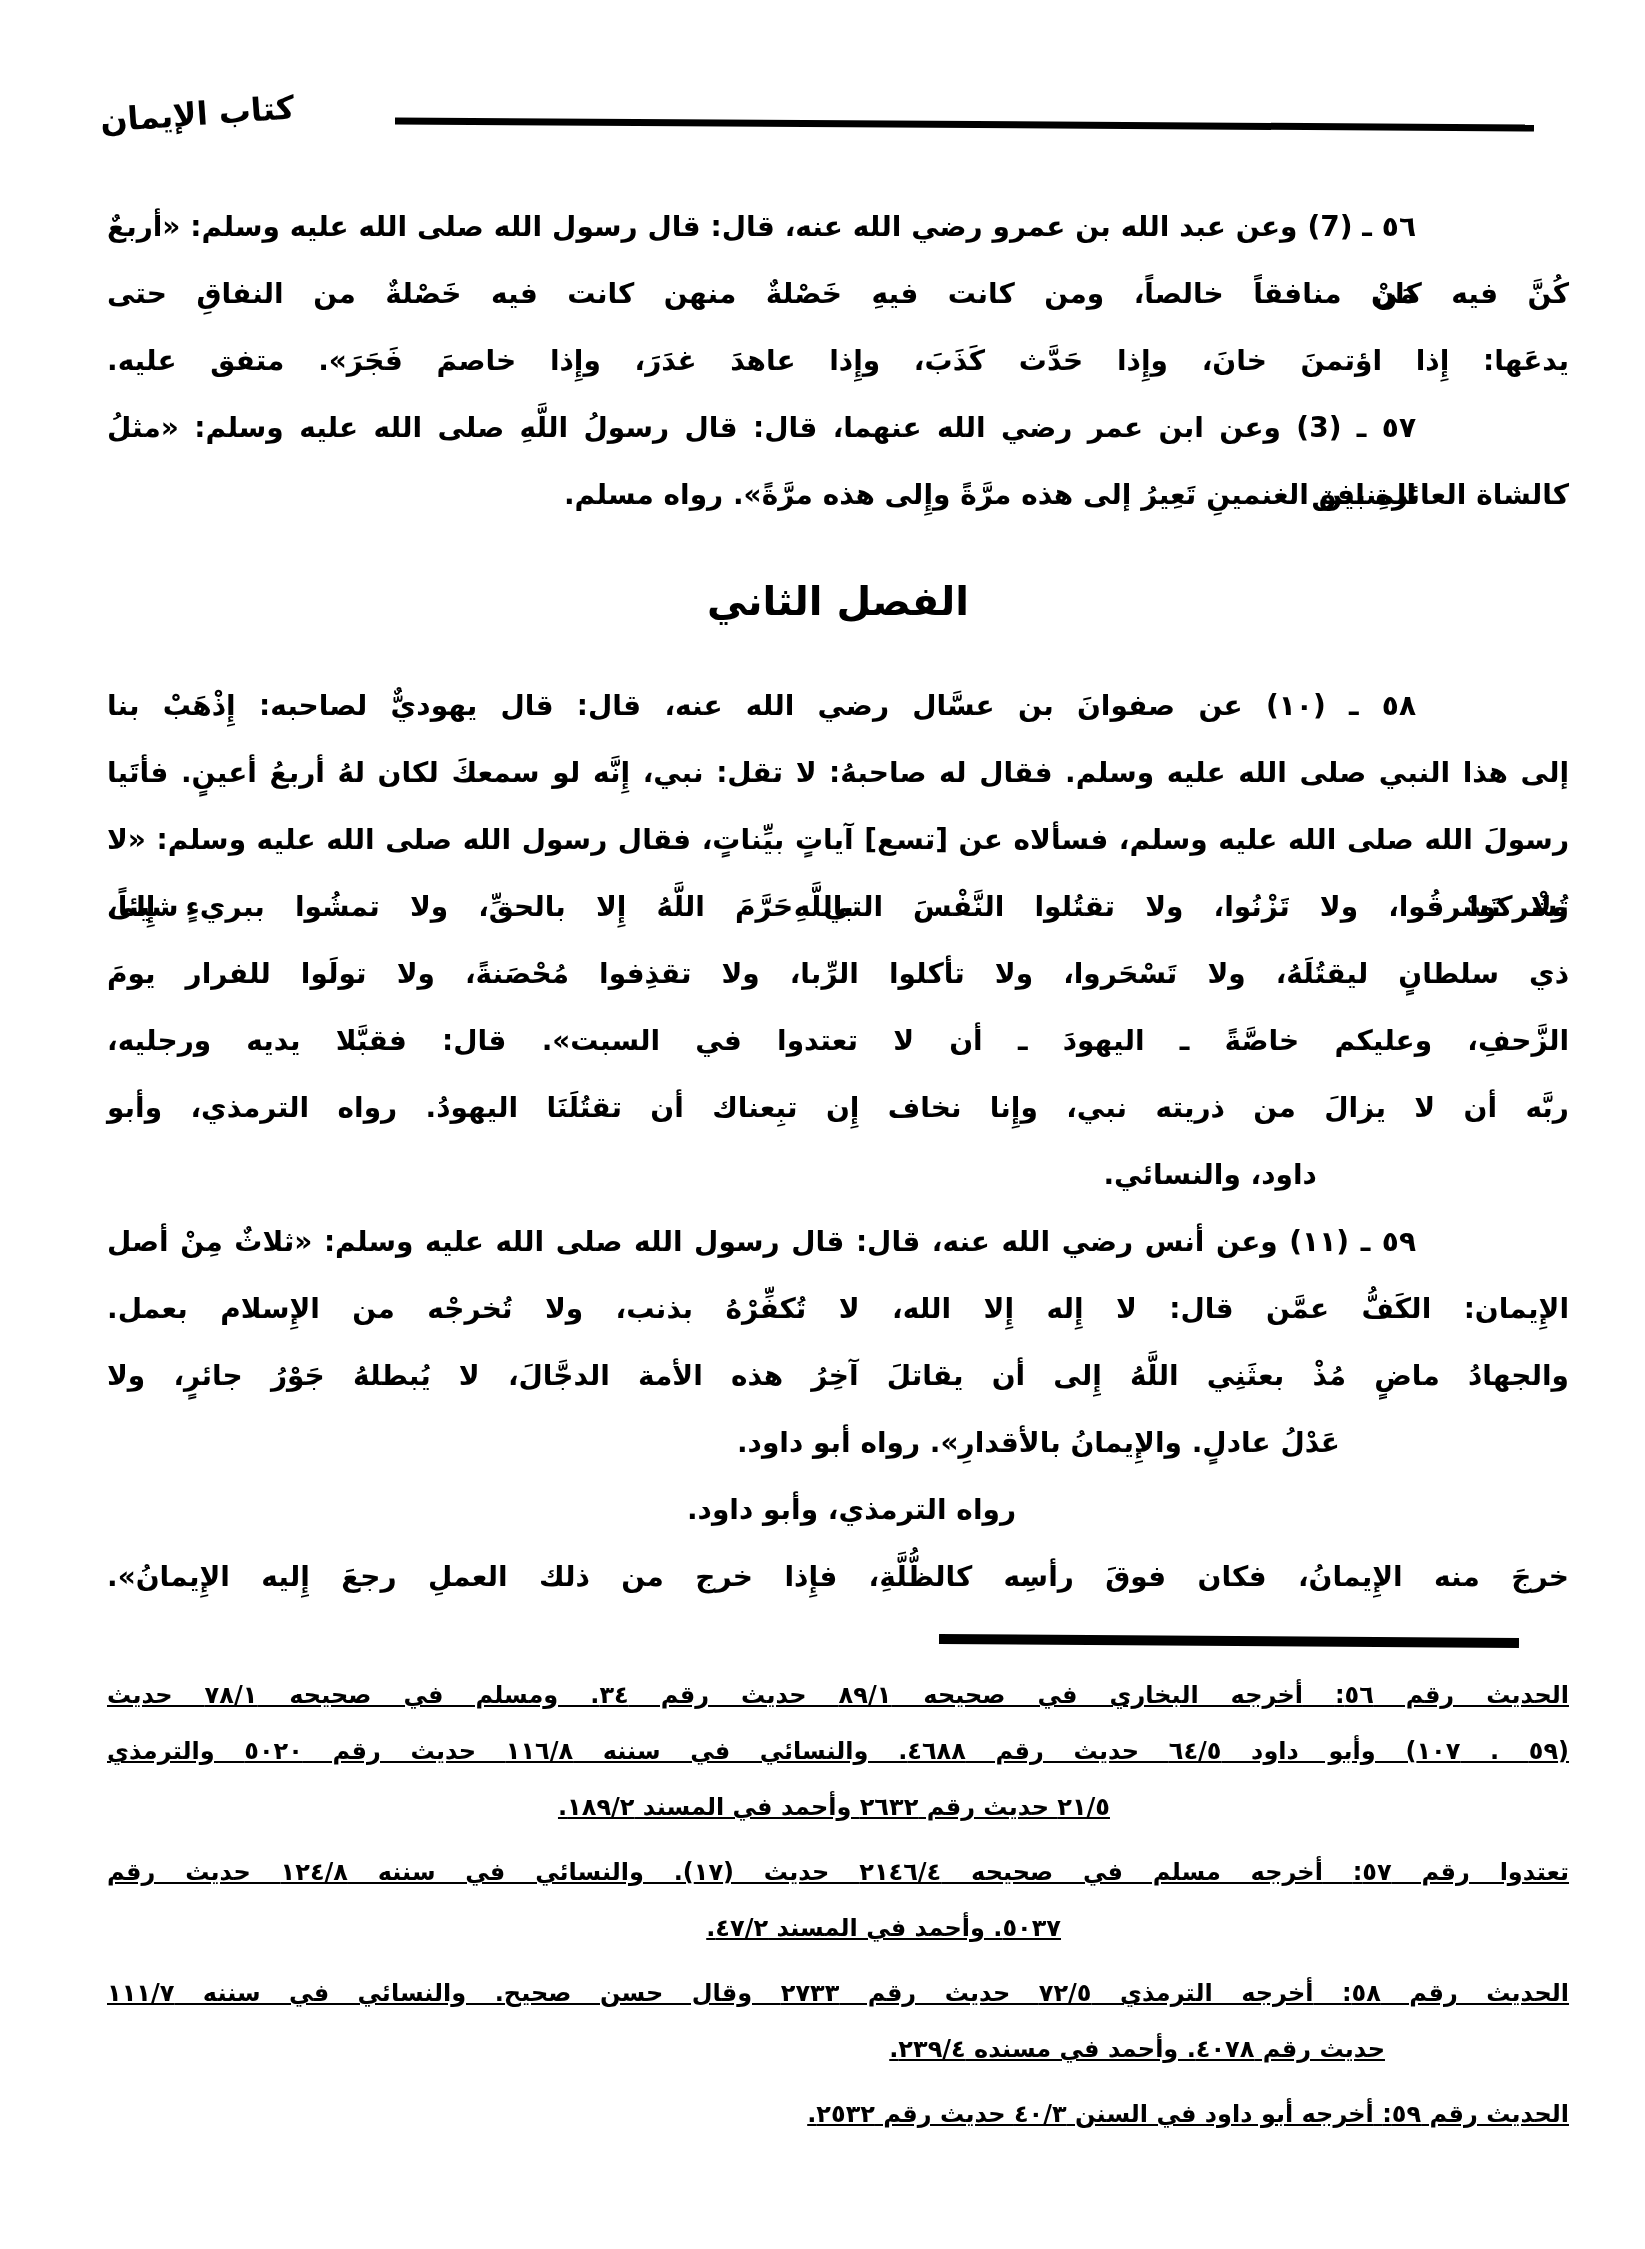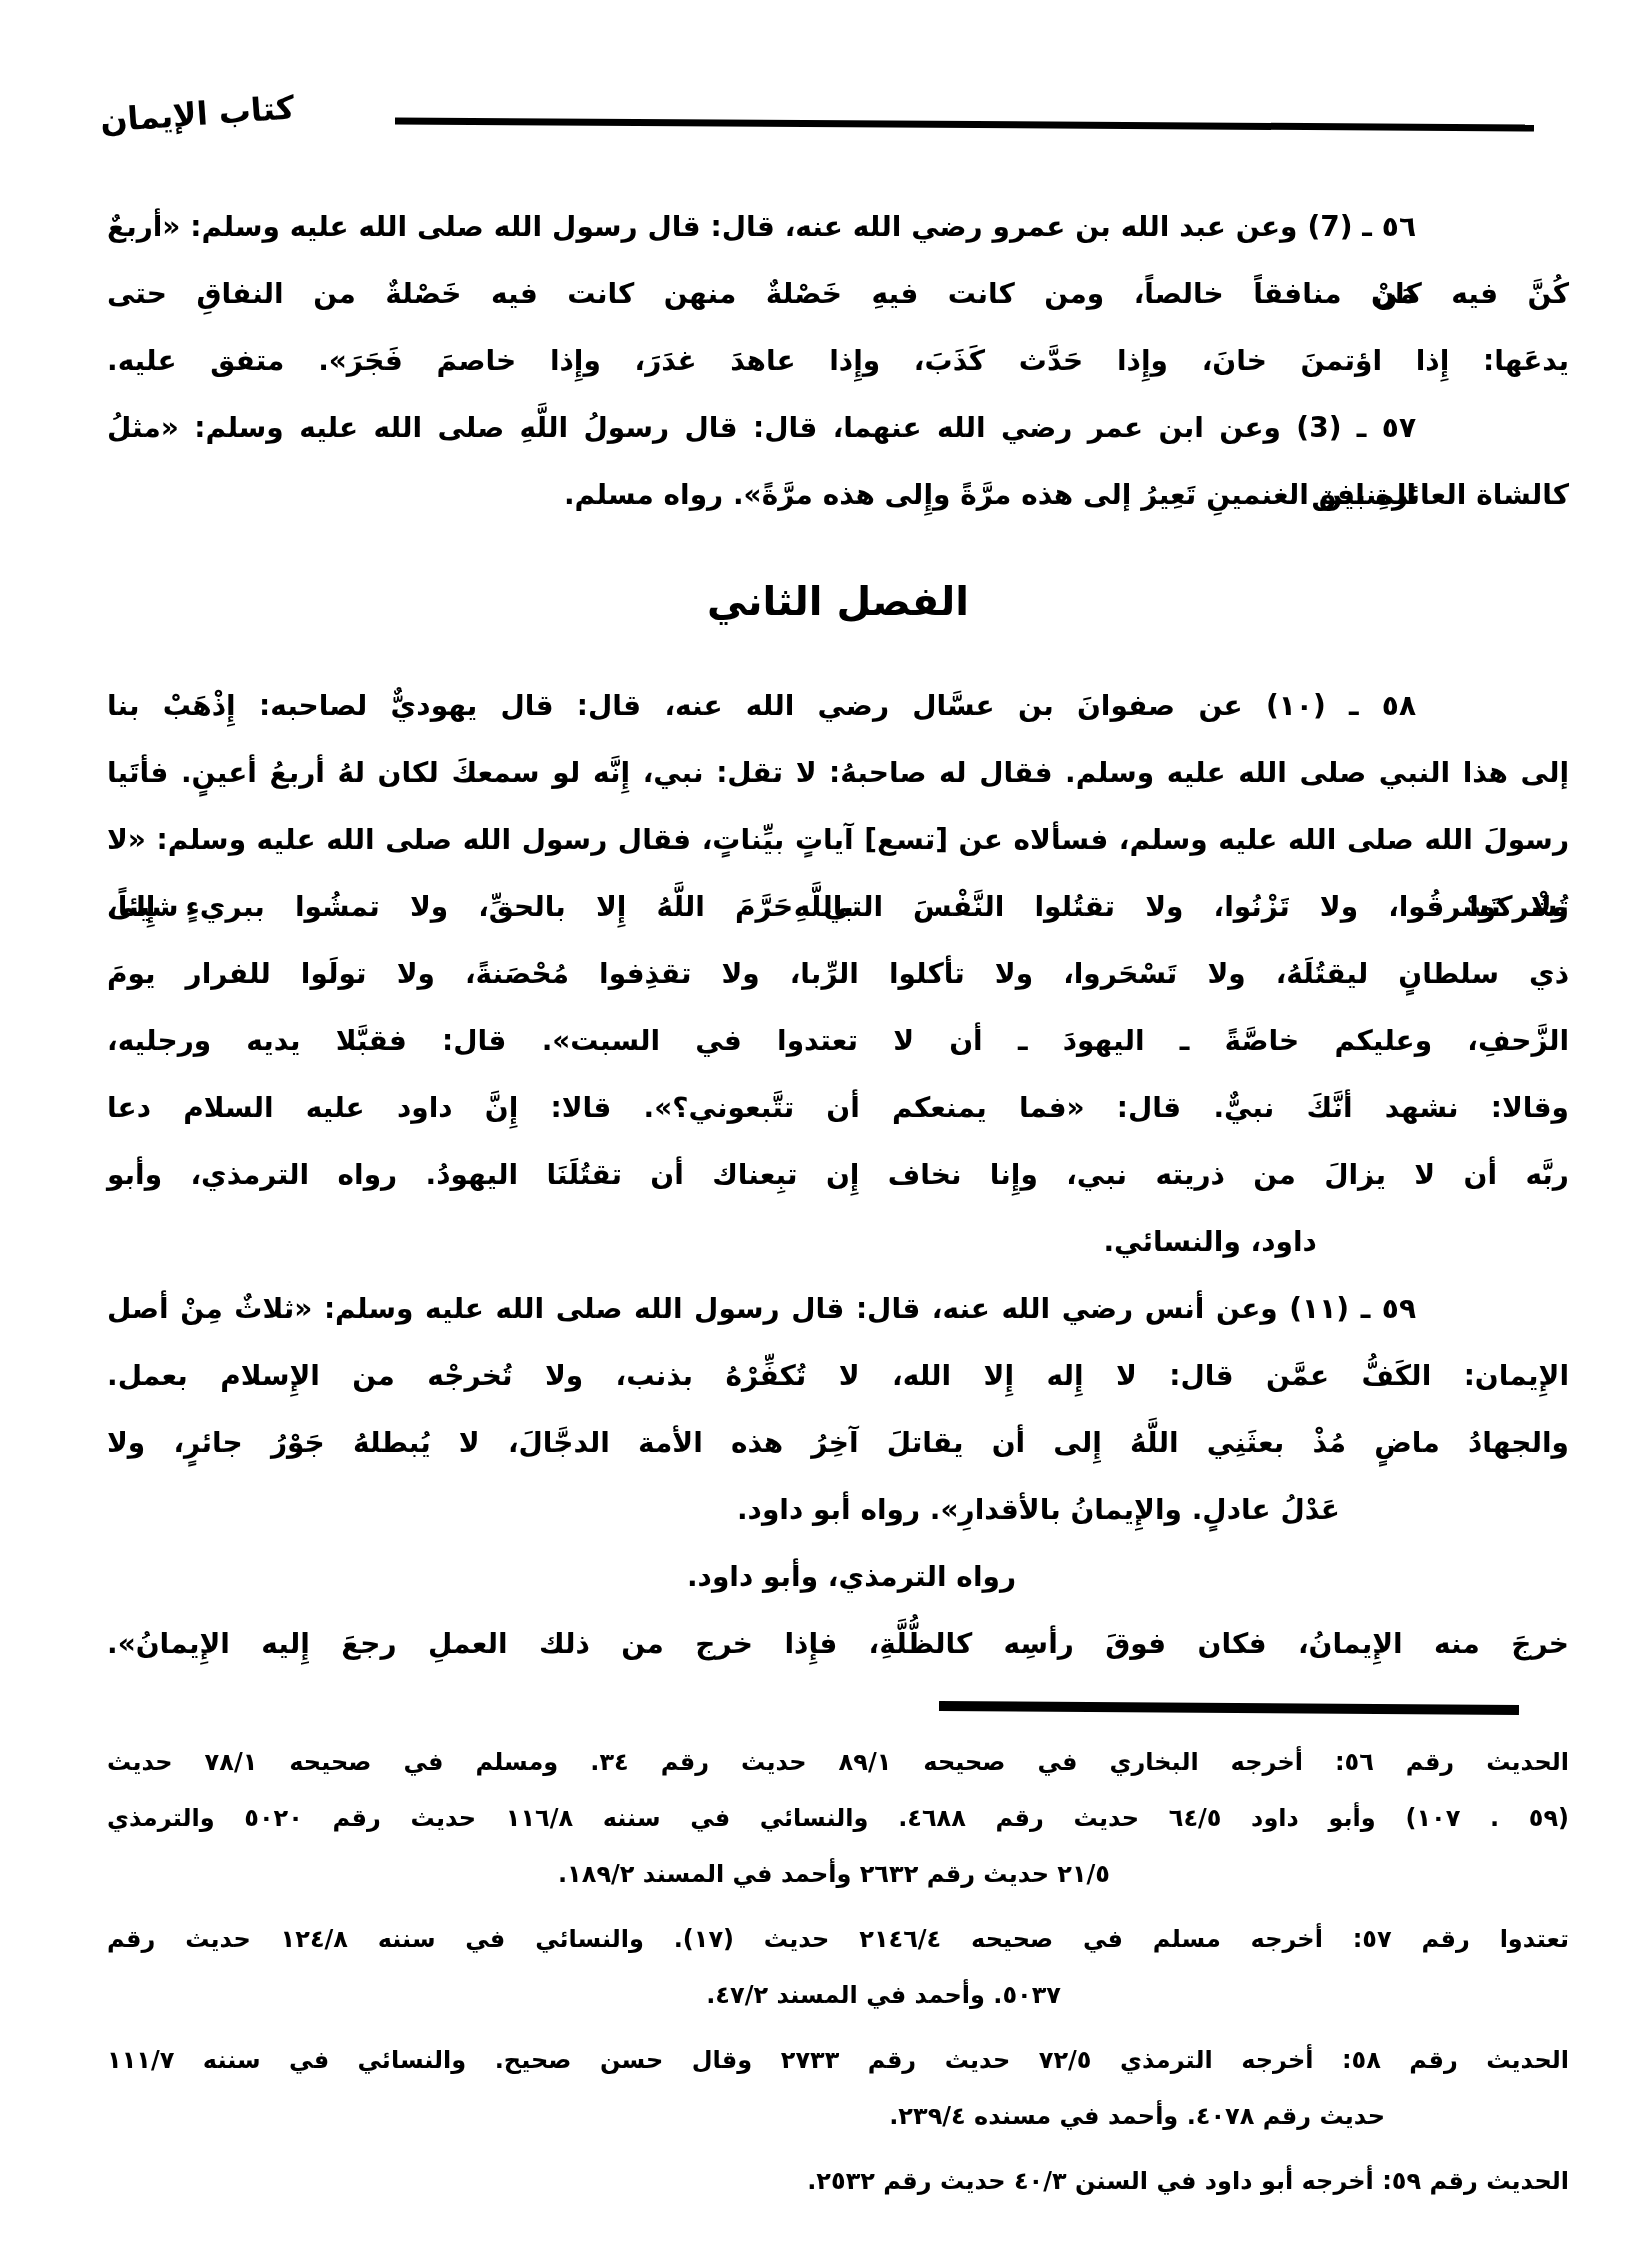--- a/index.html
+++ b/index.html
@@ -44,21 +44,21 @@
     text-align:center;text-align-last:center;
   }
   
   .fn-sep{
     margin:26px 50px 21px auto;
     width:580px;height:10px;background:#000;
     transform:rotate(0.4deg);
   }
   
   .footnotes{font-size:24px;font-weight:bold;}
-  .fn-group{margin-bottom:9px;}
+  .fn-group{margin-bottom:9px;text-decoration:underline;}
   .fl{
     height:56px;line-height:56px;
     text-align:justify;text-align-last:justify;
   }
   .fl.short{text-align:right;text-align-last:right;}
   .fn-label{font-weight:bold;}
 </style>
 </head>
 <body>
 
@@ -82,21 +82,20 @@
 
     <div class="chapter-heading">الفصل الثاني</div>
 
     <div>
       <div class="bl" style="padding-right:153px">٥٨ ـ (١٠) عن صفوانَ بن عسَّال رضي الله عنه، قال: قال يهوديٌّ لصاحبه: إِذْهَبْ بنا</div>
       <div class="bl">إلى هذا النبي صلى الله عليه وسلم. فقال له صاحبهُ: لا تقل: نبي، إِنَّه لو سمعكَ لكان لهُ أربعُ أعينٍ. فأتَيا</div>
       <div class="bl">رسولَ الله صلى الله عليه وسلم، فسألاه عن [تسع] آياتٍ بيِّناتٍ، فقال رسول الله صلى الله عليه وسلم: «لا تُشْركوا باللَّهِ شيئاً،</div>
       <div class="bl">ولا تَسْرقُوا، ولا تَزْنُوا، ولا تقتُلوا النَّفْسَ التي حَرَّمَ اللَّهُ إِلا بالحقِّ، ولا تمشُوا ببريءٍ إِلى</div>
       <div class="bl">ذي سلطانٍ ليقتُلَهُ، ولا تَسْحَروا، ولا تأكلوا الرِّبا، ولا تقذِفوا مُحْصَنةً، ولا تولَوا للفرار يومَ</div>
       <div class="bl">الزَّحفِ، وعليكم خاصَّةً ـ اليهودَ ـ أن لا تعتدوا في السبت». قال: فقبَّلا يديه ورجليه،</div>
-      <div class="bl">وقالا: نشهد أنَّكَ نبيٌّ. قال: «فما يمنعكم أن تتَّبعوني؟». قالا: إِنَّ داود عليه السلام دعا</div>
       <div class="bl">ربَّه أن لا يزالَ من ذريته نبي، وإِنا نخاف إِن تبِعناك أن تقتُلَنَا اليهودُ. رواه الترمذي، وأبو</div>
       <div class="bl short" style="padding-right:252px">داود، والنسائي.</div>
     </div>
 
     <div>
       <div class="bl" style="padding-right:153px">٥٩ ـ (١١) وعن أنس رضي الله عنه، قال: قال رسول الله صلى الله عليه وسلم: «ثلاثٌ مِنْ أصل</div>
       <div class="bl">الإِيمان: الكَفُّ عمَّن قال: لا إِله إِلا الله، لا تُكفِّرْهُ بذنب، ولا تُخرجْه من الإِسلام بعمل.</div>
       <div class="bl">والجهادُ ماضٍ مُذْ بعثَنِي اللَّهُ إِلى أن يقاتلَ آخِرُ هذه الأمة الدجَّالَ، لا يُبطلهُ جَوْرُ جائرٍ، ولا</div>
       <div class="bl short" style="padding-right:229px">عَدْلُ عادلٍ. والإِيمانُ بالأقدارِ». رواه أبو داود.</div>
     </div>

